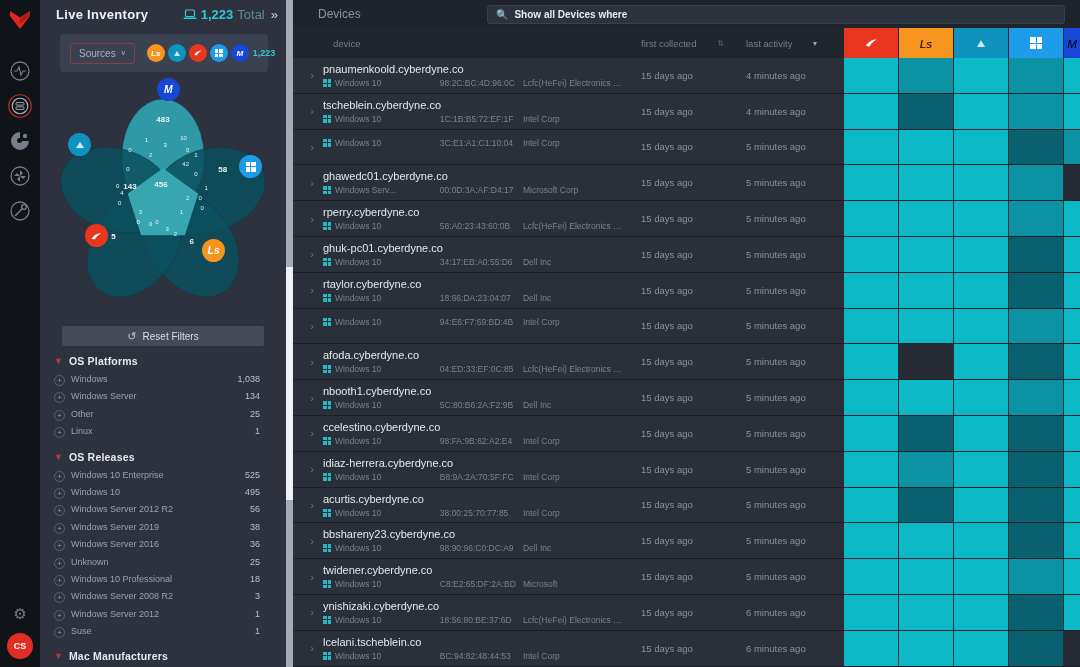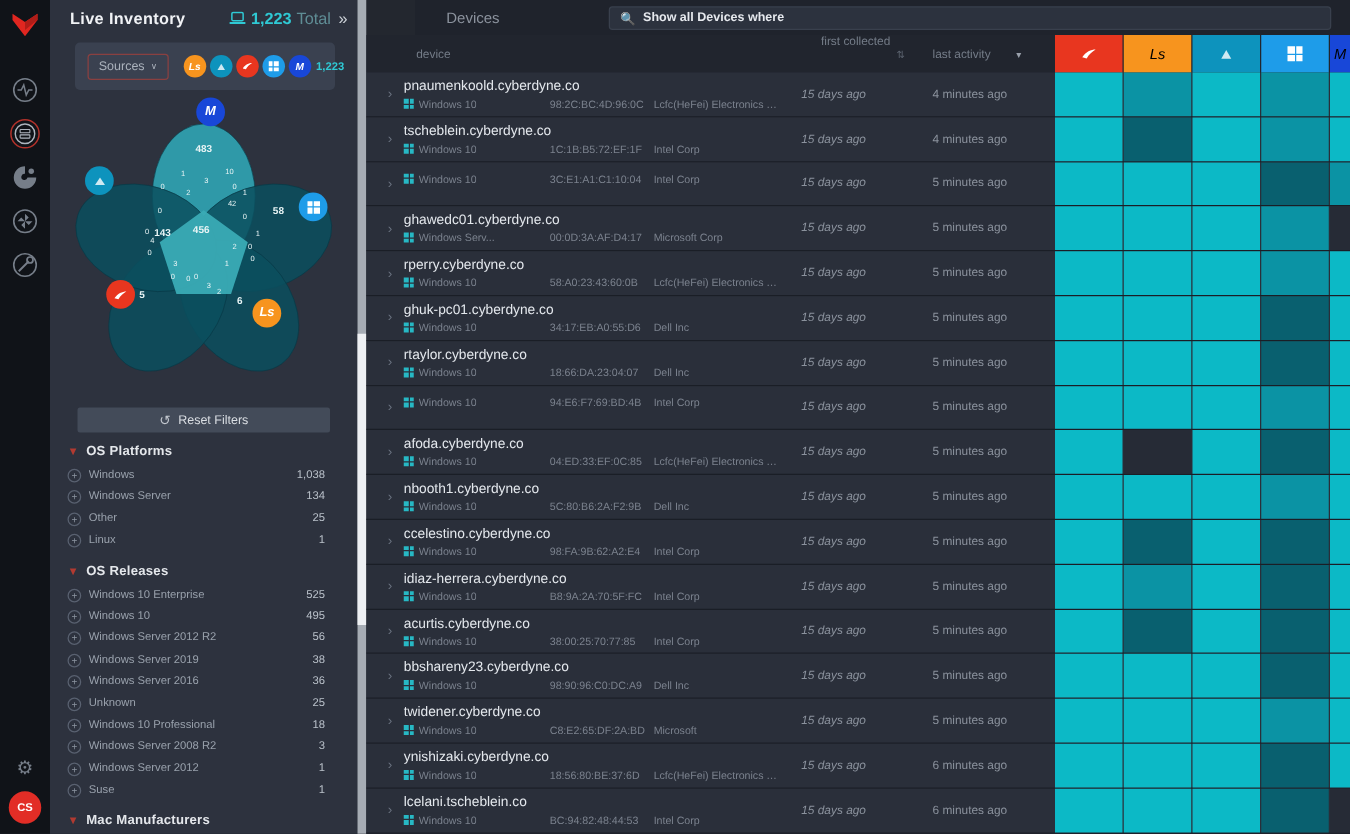--- a/index.html
+++ b/index.html
@@ -56,55 +56,55 @@
   .ffill { position:absolute; left:0; top:-0.5px; height:3px; background:#2fd3dc; border-radius:1px; }
   .frow { display:flex; margin-top:2px; }
   .flabel { color:#99a1ac; font-size:9px; white-space:nowrap; overflow:hidden; }
   .fcount { margin-left:auto; color:#b9c0c9; font-size:9px; }
 
   .pscroll { position:absolute; left:286px; top:0; width:7px; height:667px; background:#a6acb4; }
   .pthumb { position:absolute; left:0; width:7px; top:40%; height:35%; background:#eef0f3; }
 
   
   .main { position:absolute; left:293px; top:0; width:787px; height:667px; overflow:hidden; }
-  .topbar { height:28px; background:#1f232c; display:flex; align-items:center;margin-left:39px; }
+  .topbar { height:28px; background:#1f232c; display:flex; align-items:center; }
   .m-title { color:#8b929d; font-size:12px; margin-left:25px; }
   .search { position:absolute; left:194px; top:5px; width:578px; height:19px; background:#2c323e;
     border:1px solid #39404d; border-radius:3px; display:flex; align-items:center; padding:0 8px; gap:6px; }
   .search input { background:transparent; border:none; outline:none; color:#e6e9ee;
     font-size:10px; font-weight:bold; width:100%; font-family:"Liberation Sans",sans-serif; }
   .search input::placeholder { color:#e6e9ee; opacity:1; }
   .mag { color:#9aa1ac; font-size:10px; }
 
   .thead { height:30px; background:#21252e; display:flex; align-items:stretch; padding-left:8px; }
   .th { color:#747c88; font-size:9.5px; display:flex; align-items:center; }
   .th-sp { width:22px; }
   .th-dev { width:300px; padding-left:10px; }
-  .th-fc { width:105px; padding-left:18px;flex-direction:column; }
+  .th-fc { width:105px; padding-left:18px; }
   .th-la { width:95px; padding-left:18px; }
   .sorticons { color:#5c6470; font-size:8px; margin-left:auto; margin-right:4px; }
   .sortdown { color:#9aa1ac; font-size:8px; margin-left:auto; margin-right:6px; }
   .mx-head { margin-left:auto; width:236px; display:flex; gap:1px; }
   .mx-hcell { height:30px; display:flex; align-items:center; justify-content:center; overflow:hidden; }
 
   .rows { }
   .trow { height:35.8px; border-bottom:1px solid #1a1e26; background:#2a2f3a;
     display:flex; align-items:stretch; padding-left:8px; }
   .chev { width:22px; color:#6b7380; font-size:11px; display:flex; align-items:center; justify-content:center; }
   .dev { width:300px; padding-top:5px; }
   .dev-name { color:#e4e8ed; font-size:11px; }
   .dev-sub { display:flex; margin-top:3px; }
   .os-wrap { width:100px; display:flex; align-items:center; gap:4px; }
   .win-mini { width:8px; height:8px; display:grid; grid-template-columns:3.5px 3.5px;
     grid-template-rows:3.5px 3.5px; gap:1px; flex:none; }
   .win-mini b { background:#27b8c4; }
   .sub { color:#7b828e; font-size:8.5px; white-space:nowrap; overflow:hidden; }
   .mac-c { width:98px;margin-left:32px; }
   .mfr-c { width:118px; text-overflow:ellipsis; }
-  .fc-c { width:105px; padding-left:18px; color:#8b929d; font-size:9.5px; display:flex; align-items:center;font-style:italic; }
+  .fc-c { width:105px; padding-left:18px; color:#8b929d; font-size:9.5px; display:flex; align-items:center; }
   .la-c { width:95px; padding-left:18px; color:#8b929d; font-size:9.5px; display:flex; align-items:center; }
   .cells { margin-left:auto; width:236px; display:flex; gap:1px; }
   .cell { height:100%; }
   .c1,.c2,.c3,.c4 { width:54px; } .c5 { width:16px; }
 
   .tri { width:0; height:0; border-left:4px solid transparent; border-right:4px solid transparent;
     border-bottom:7px solid rgba(255,255,255,.8); }
   .winp { display:grid; grid-template-columns:5px 5px; grid-template-rows:5px 5px; gap:1px; }
   .winp b { background:#fff; }
 </style>

